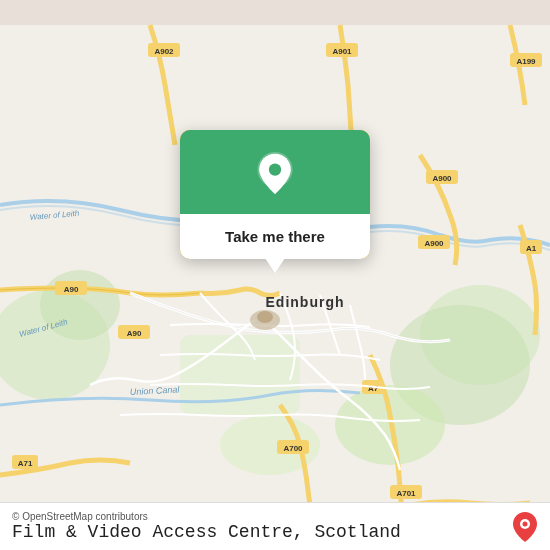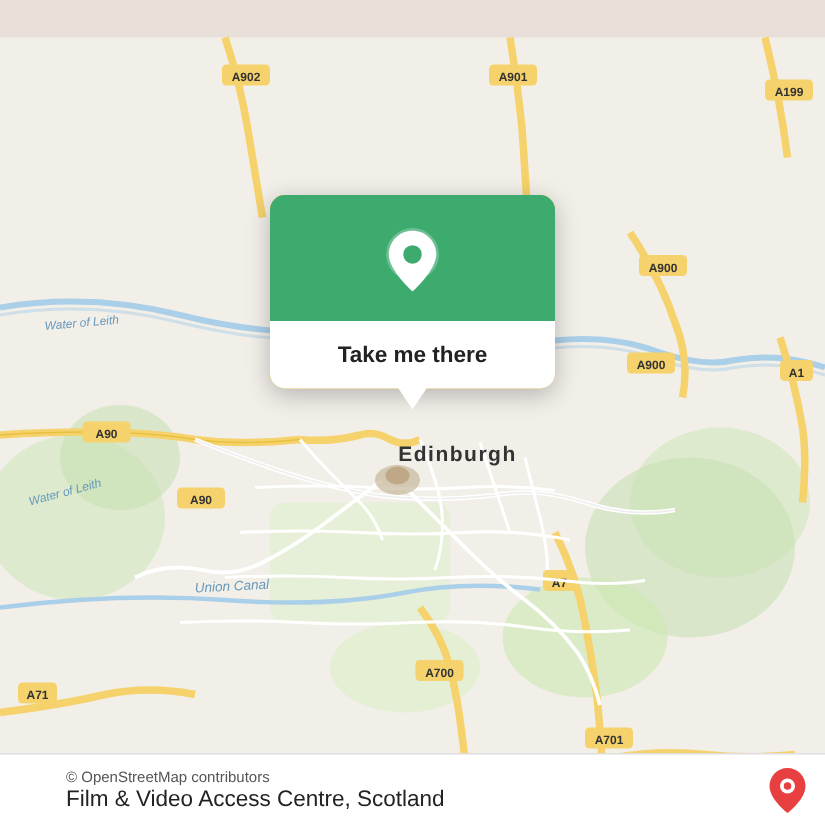--- a/index.html
+++ b/index.html
@@ -39,32 +39,32 @@
       align-items: center;
       justify-content: space-between;
       padding: 0 12px;
       border-top: 1px solid #ddd;
       z-index: 10;
     }
 
     .info-bar-left {
       display: flex;
       flex-direction: column;
-      margin-left: 32px;
     }
 
     .info-bar-copy {
       font-size: 10px;
       color: #555;
     }
 
     .info-bar-title {
-      font-size: 15px;
+      font-size: 18px;
       color: #222;
       font-weight: 500;
+      font-family: Liberation Mono, monospace;
     }
 
     .moovit-logo {
       display: flex;
       align-items: center;
       gap: 4px;
       font-size: 18px;
       font-weight: bold;
       color: #333;
     }

